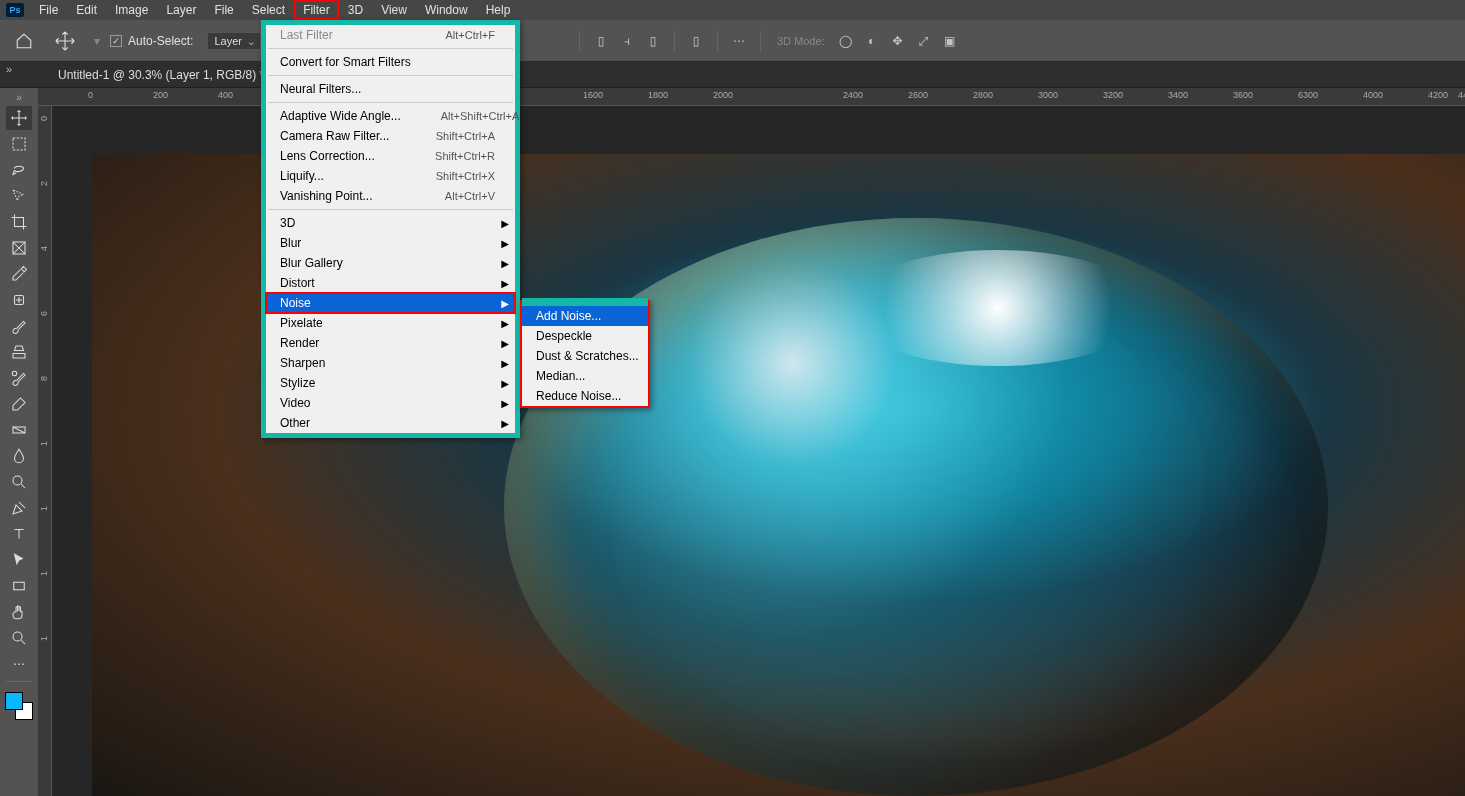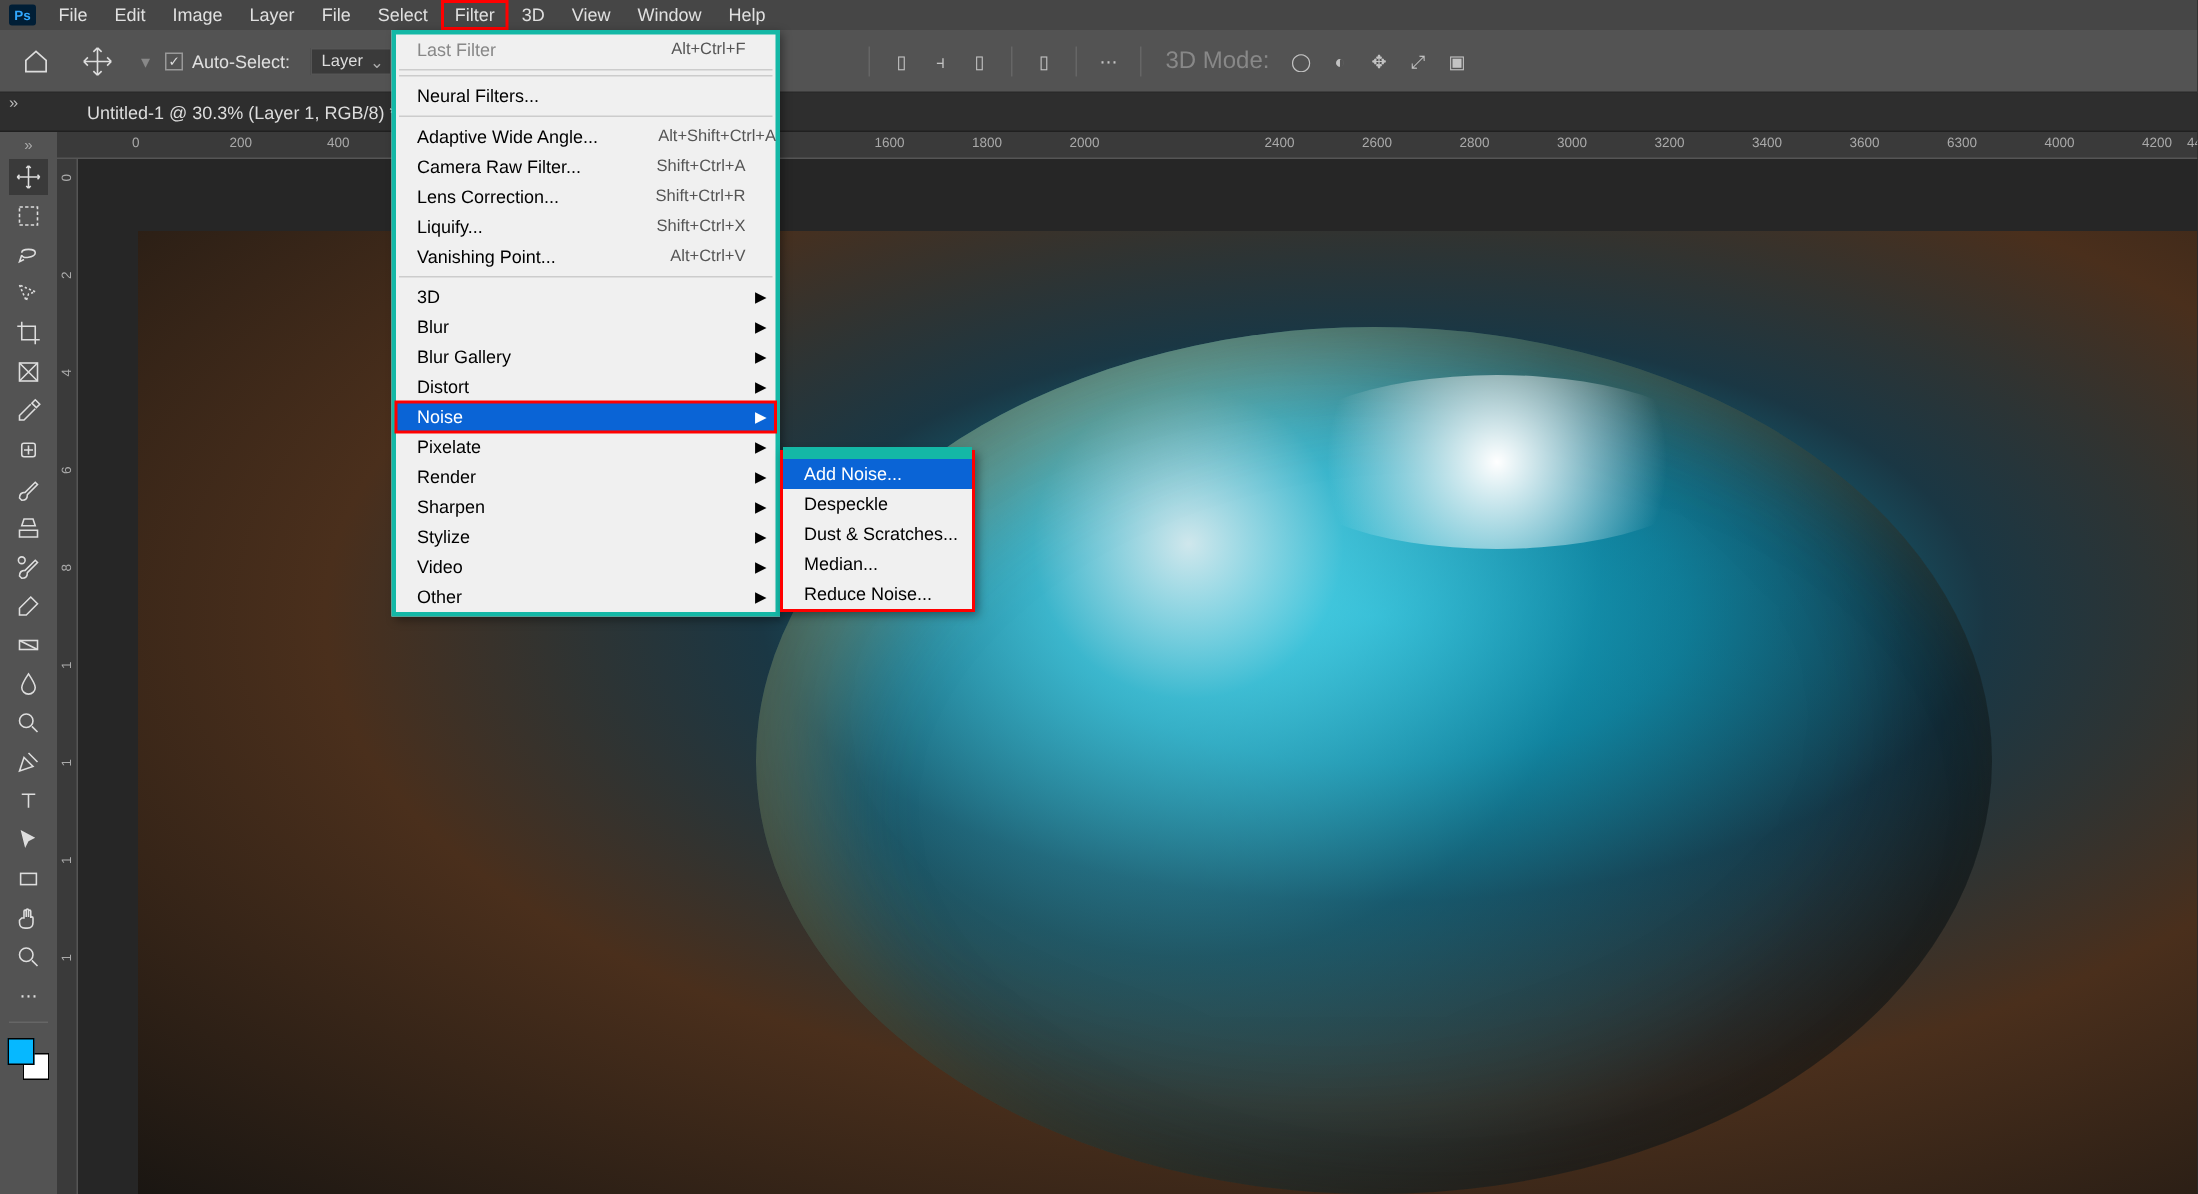--- a/index.html
+++ b/index.html
@@ -42,21 +42,21 @@
 .ruler-v { position: absolute; left: 38px; top: 106px; width: 14px; bottom: 0; background: #3a3a3a; border-right:1px solid #555;}
 .ruler-v .vtick { position: absolute; left: 1px; color:#aaa; font-size:9px; writing-mode: vertical-rl; transform: rotate(180deg);}
 
 
 .canvas { position: absolute; left: 52px; top: 106px; right: 0; bottom: 0; background: #262626; overflow: hidden; }
 .artwork { position: absolute; left: 40px; top: 48px; right: 0; bottom: 0; background: radial-gradient(ellipse at 60% 40%, #1aa9c4 0%, #0e7d97 18%, #1a3744 35%, #4a2f1c 60%, #1a1612 100%); }
 .sphere { position: absolute; left: 30%; top: 10%; width: 60%; height: 90%; border-radius: 50%; background: radial-gradient(circle at 35% 25%, rgba(255,255,255,0.8) 0%, rgba(90,220,240,0.6) 15%, rgba(20,140,170,0.4) 40%, rgba(10,50,70,0.3) 70%, rgba(0,0,0,0.2) 100%); box-shadow: inset -30px -30px 80px rgba(0,0,0,0.4), inset 40px 30px 60px rgba(180,140,70,0.35);}
 .highlight{position:absolute;left:55%;top:15%;width:22%;height:18%;border-radius:50%;background:radial-gradient(circle,#fff 0%,rgba(255,255,255,0)70%);}
 
 
-.dropdown { position: absolute; background: #f0f0f0; color: #000; border: 3px solid #14b8a6; box-shadow: 2px 2px 6px rgba(0,0,0,0.4); font-size: 12px; z-index: 100; }
+.dropdown { position: absolute; background: #f0f0f0; color: #000; border: 5px solid #14b8a6; box-shadow: 2px 2px 6px rgba(0,0,0,0.4); font-size: 12px; z-index: 100; }
 .dropdown .sep { height: 1px; background: #ccc; margin: 3px 2px; }
 .dd-item { display: flex; justify-content: space-between; align-items: center; padding: 3px 20px 3px 14px; cursor: pointer; white-space: nowrap; position: relative;}
 .dd-item.greyed { color: #888; }
 .dd-item .arrow { position: absolute; right: 6px; font-size: 10px; }
 .dd-item .shortcut { color: #555; margin-left: 40px; font-size: 11px;}
 .dd-item.highlight-blue { background: #0a64d6; color: #fff; }
 .dd-item.red-border { outline: 2px solid #ff0000; outline-offset: -1px; }
 
 .filter-menu { left: 261px; top: 20px; width: 259px; }
 .noise-submenu { left: 520px; top: 300px; width: 130px; border:2px solid #ff0000; border-top:none;}
@@ -106,21 +106,21 @@
   <div style="width:260px"></div>
   <div class="opt-sep"></div>
   <div class="opt-icon">▯</div>
   <div class="opt-icon">⫞</div>
   <div class="opt-icon">▯</div>
   <div class="opt-sep"></div>
   <div class="opt-icon">▯</div>
   <div class="opt-sep"></div>
   <div class="opt-icon">⋯</div>
   <div class="opt-sep"></div>
-  <span style="color:#888;font-size:16px;margin:0 8px">3D Mode:</span>
+  <span style="color:#888;font-size:11px;margin:0 8px">3D Mode:</span>
   <div class="opt-icon">◯</div>
   <div class="opt-icon">◐</div>
   <div class="opt-icon">✥</div>
   <div class="opt-icon">⤢</div>
   <div class="opt-icon">▣</div>
 </div>
 
 <div class="tabbar">
   <span class="chev">»</span>
   <div class="doc-tab">
@@ -287,20 +287,23 @@
     <div class="highlight"></div>
   </div>
 </div>
 
 <div class="dropdown filter-menu">
   <div class="dd-item greyed">
       <span>Last Filter</span>
       <span class="shortcut">Alt+Ctrl+F</span>
     </div>
   <div class="sep"></div>
+  <div class="dd-item">
+      <span>Convert for Smart Filters</span>
+    </div>
   <div class="sep"></div>
   <div class="dd-item">
       <span>Neural Filters...</span>
     </div>
   <div class="sep"></div>
   <div class="dd-item">
       <span>Adaptive Wide Angle...</span>
       <span class="shortcut">Alt+Shift+Ctrl+A</span>
     </div>
   <div class="dd-item">

